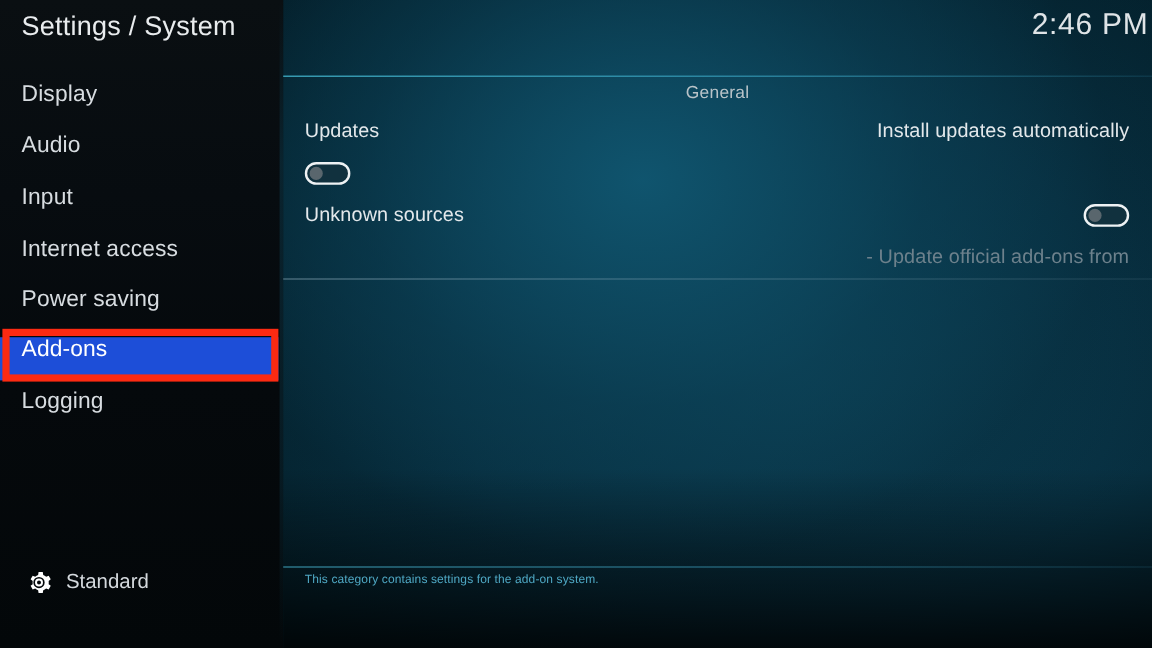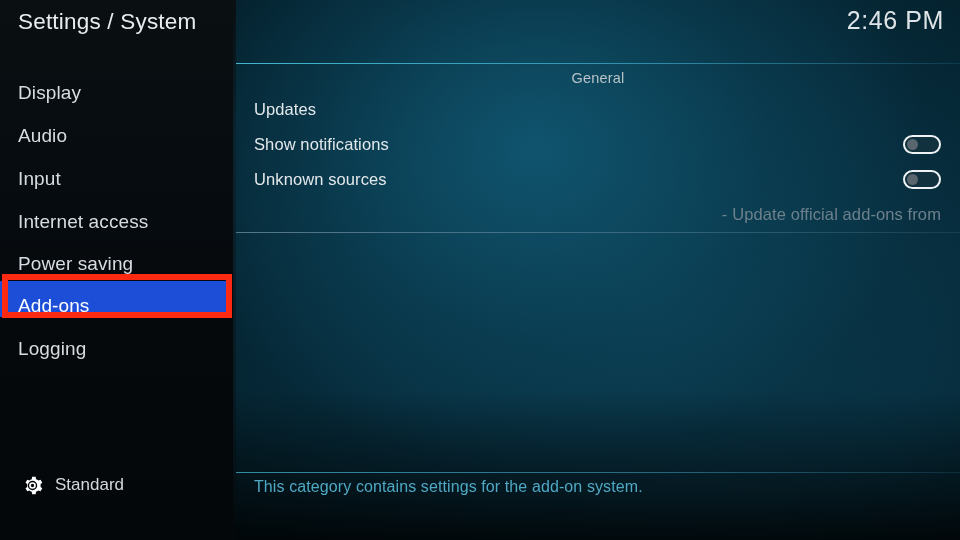--- a/index.html
+++ b/index.html
@@ -53,21 +53,21 @@
   #page-title {
     position: absolute;
     left: 18px; top: 9px;
     font-size: 22.5px;
     font-weight: 400;
     color: #e9ecee;
     letter-spacing: 0.2px;
   }
   #clock {
     position: absolute;
-    right: 16px; top: 6px;
+    right: 3px; top: 6px;
     font-size: 25px;
     font-weight: 300;
     color: #dfe4e7;
     letter-spacing: 0.6px;
   }
   #header-rule {
     position: absolute;
     left: 236px; top: 63px;
     width: 724px; height: 1px;
     background: linear-gradient(90deg, rgba(70,190,215,0.95) 0%, rgba(60,170,200,0.75) 55%, rgba(40,120,150,0.25) 100%);
@@ -77,21 +77,21 @@
   #sidebar-list {
     position: absolute;
     left: 0; top: 64px; width: 236px;
   }
   .side-item {
     position: absolute;
     left: 0;
     width: 232px;
     height: 36px;
     display: flex;
-    align-items: flex-end;
+    align-items: flex-start;
   }
   .side-item .side-label {
     padding-left: 18px;
     font-size: 19px;
     color: #d7dce0;
     letter-spacing: 0.1px;
     white-space: nowrap;
   }
   .side-item.selected {
     background: #1d4ed8;
@@ -196,21 +196,21 @@
   
   #footer-rule {
     position: absolute;
     left: 236px; top: 472px;
     width: 724px; height: 1px;
     background: linear-gradient(90deg, rgba(62,160,185,0.85) 0%, rgba(52,140,168,0.7) 55%, rgba(36,96,120,0.3) 100%);
   }
   #description {
     position: absolute;
     left: 254px; top: 478px;
-    font-size: 16px;
+    font-size: 10px;
     color: #4fa8c4;
     letter-spacing: 0.1px;
   }
 </style>
 </head>
 <body>
 
 <div id="screen">
 
   <div id="content-bg"></div>
@@ -263,24 +263,24 @@
         <path fill="#ffffff" d="M21.2 13.6c.05-.52.08-1.05.08-1.6s-.03-1.08-.08-1.6l2-1.5-2-3.46-2.4.96a7.9 7.9 0 0 0-2.76-1.6L15.6 2h-4l-.44 2.8a7.9 7.9 0 0 0-2.76 1.6l-2.4-.96-2 3.46 2 1.5c-.05.52-.08 1.05-.08 1.6s.03 1.08.08 1.6l-2 1.5 2 3.46 2.4-.96a7.9 7.9 0 0 0 2.76 1.6l.44 2.8h4l.44-2.8a7.9 7.9 0 0 0 2.76-1.6l2.4.96 2-3.46-2-1.5zM12 17.4a5.4 5.4 0 1 1 0-10.8 5.4 5.4 0 0 1 0 10.8z"></path>
       </svg>
     </span>
     <span class="lvl-label">Standard</span>
   </div>
 
   <div id="group-title">General</div>
 
   <div class="setting-row" style="top:96px;">
     <span class="s-label">Updates</span>
+    <span class="s-value">Install updates automatically</span>
   </div>
 
   <div class="setting-row" style="top:131px;">
-    <span class="s-label">Show notifications</span>
     <span class="toggle">
       <span class="knob"></span>
     </span>
   </div>
 
   <div class="setting-row" style="top:166px;">
     <span class="s-label">Unknown sources</span>
     <span class="toggle">
       <span class="knob"></span>
     </span>

